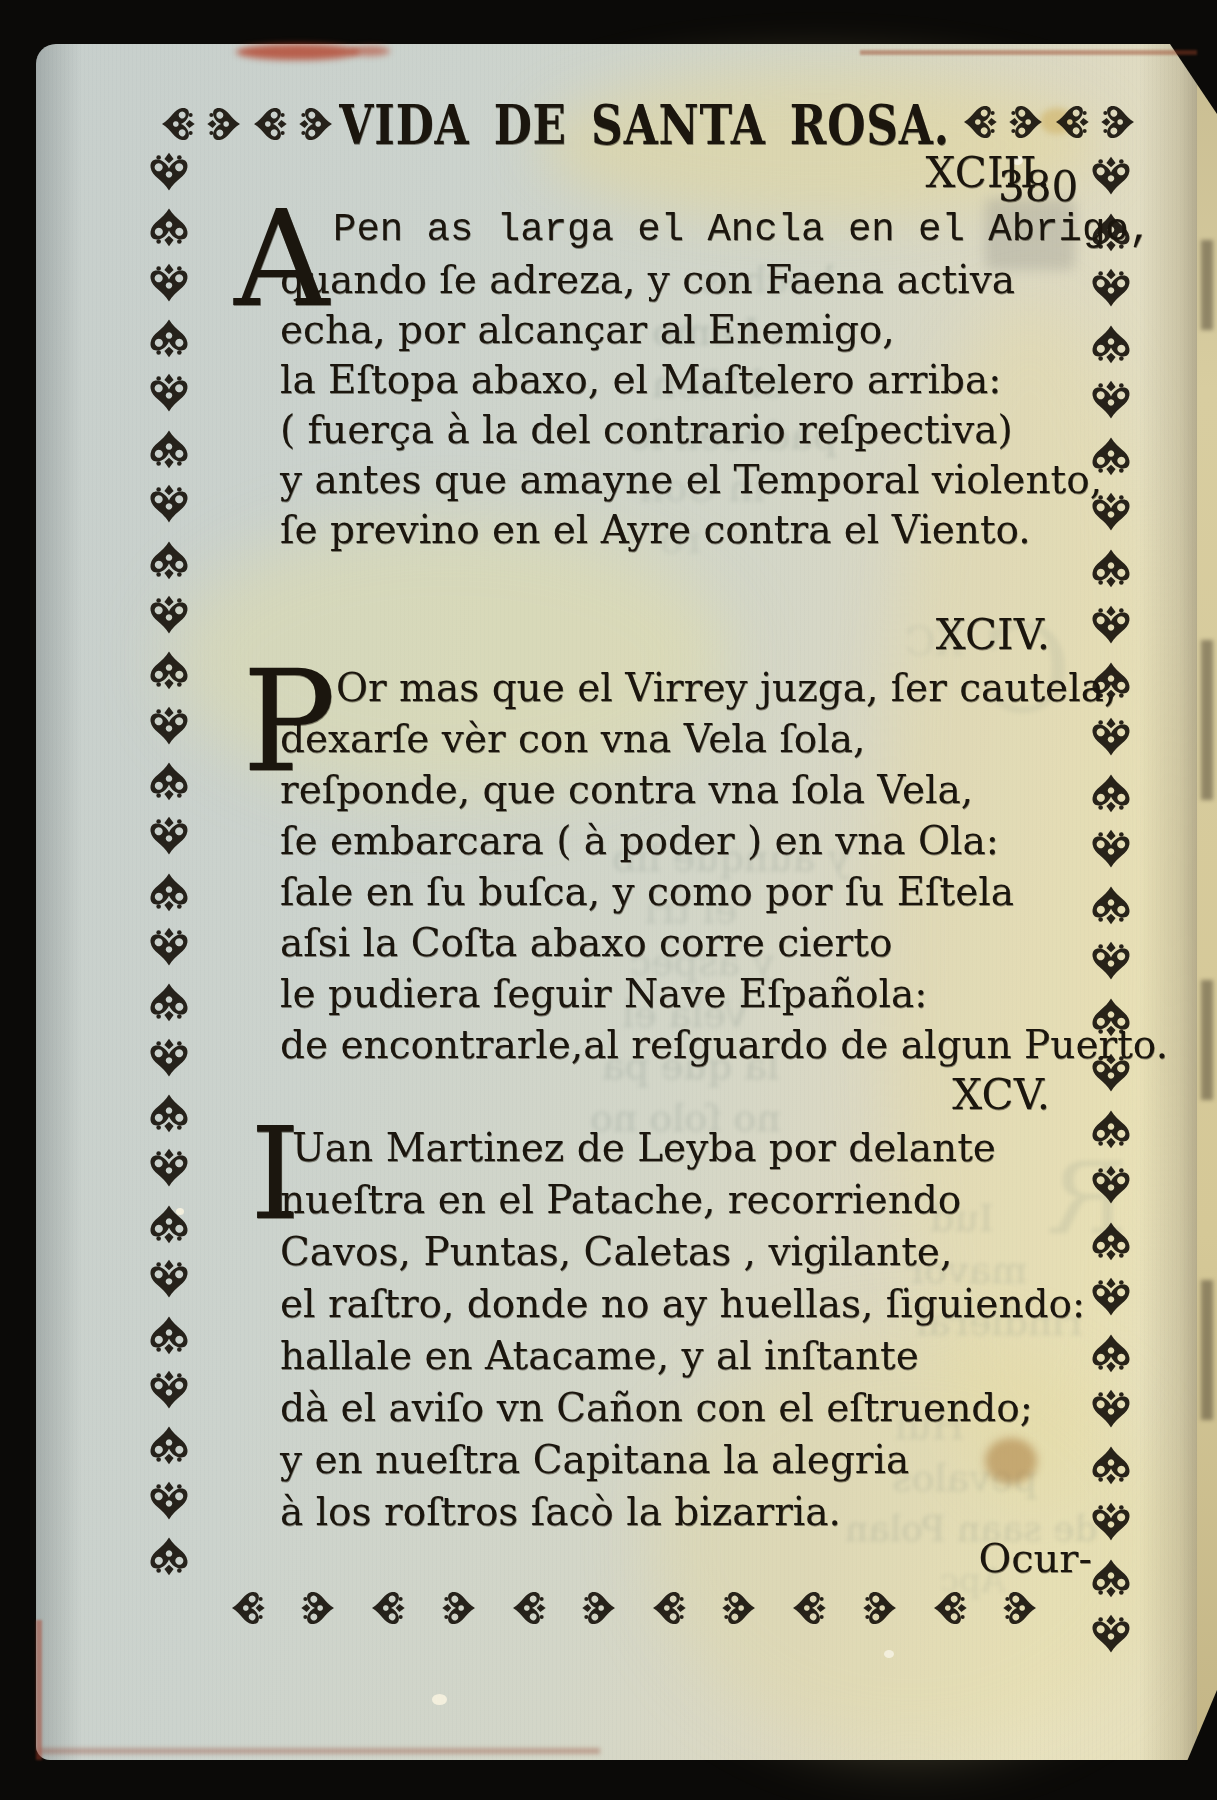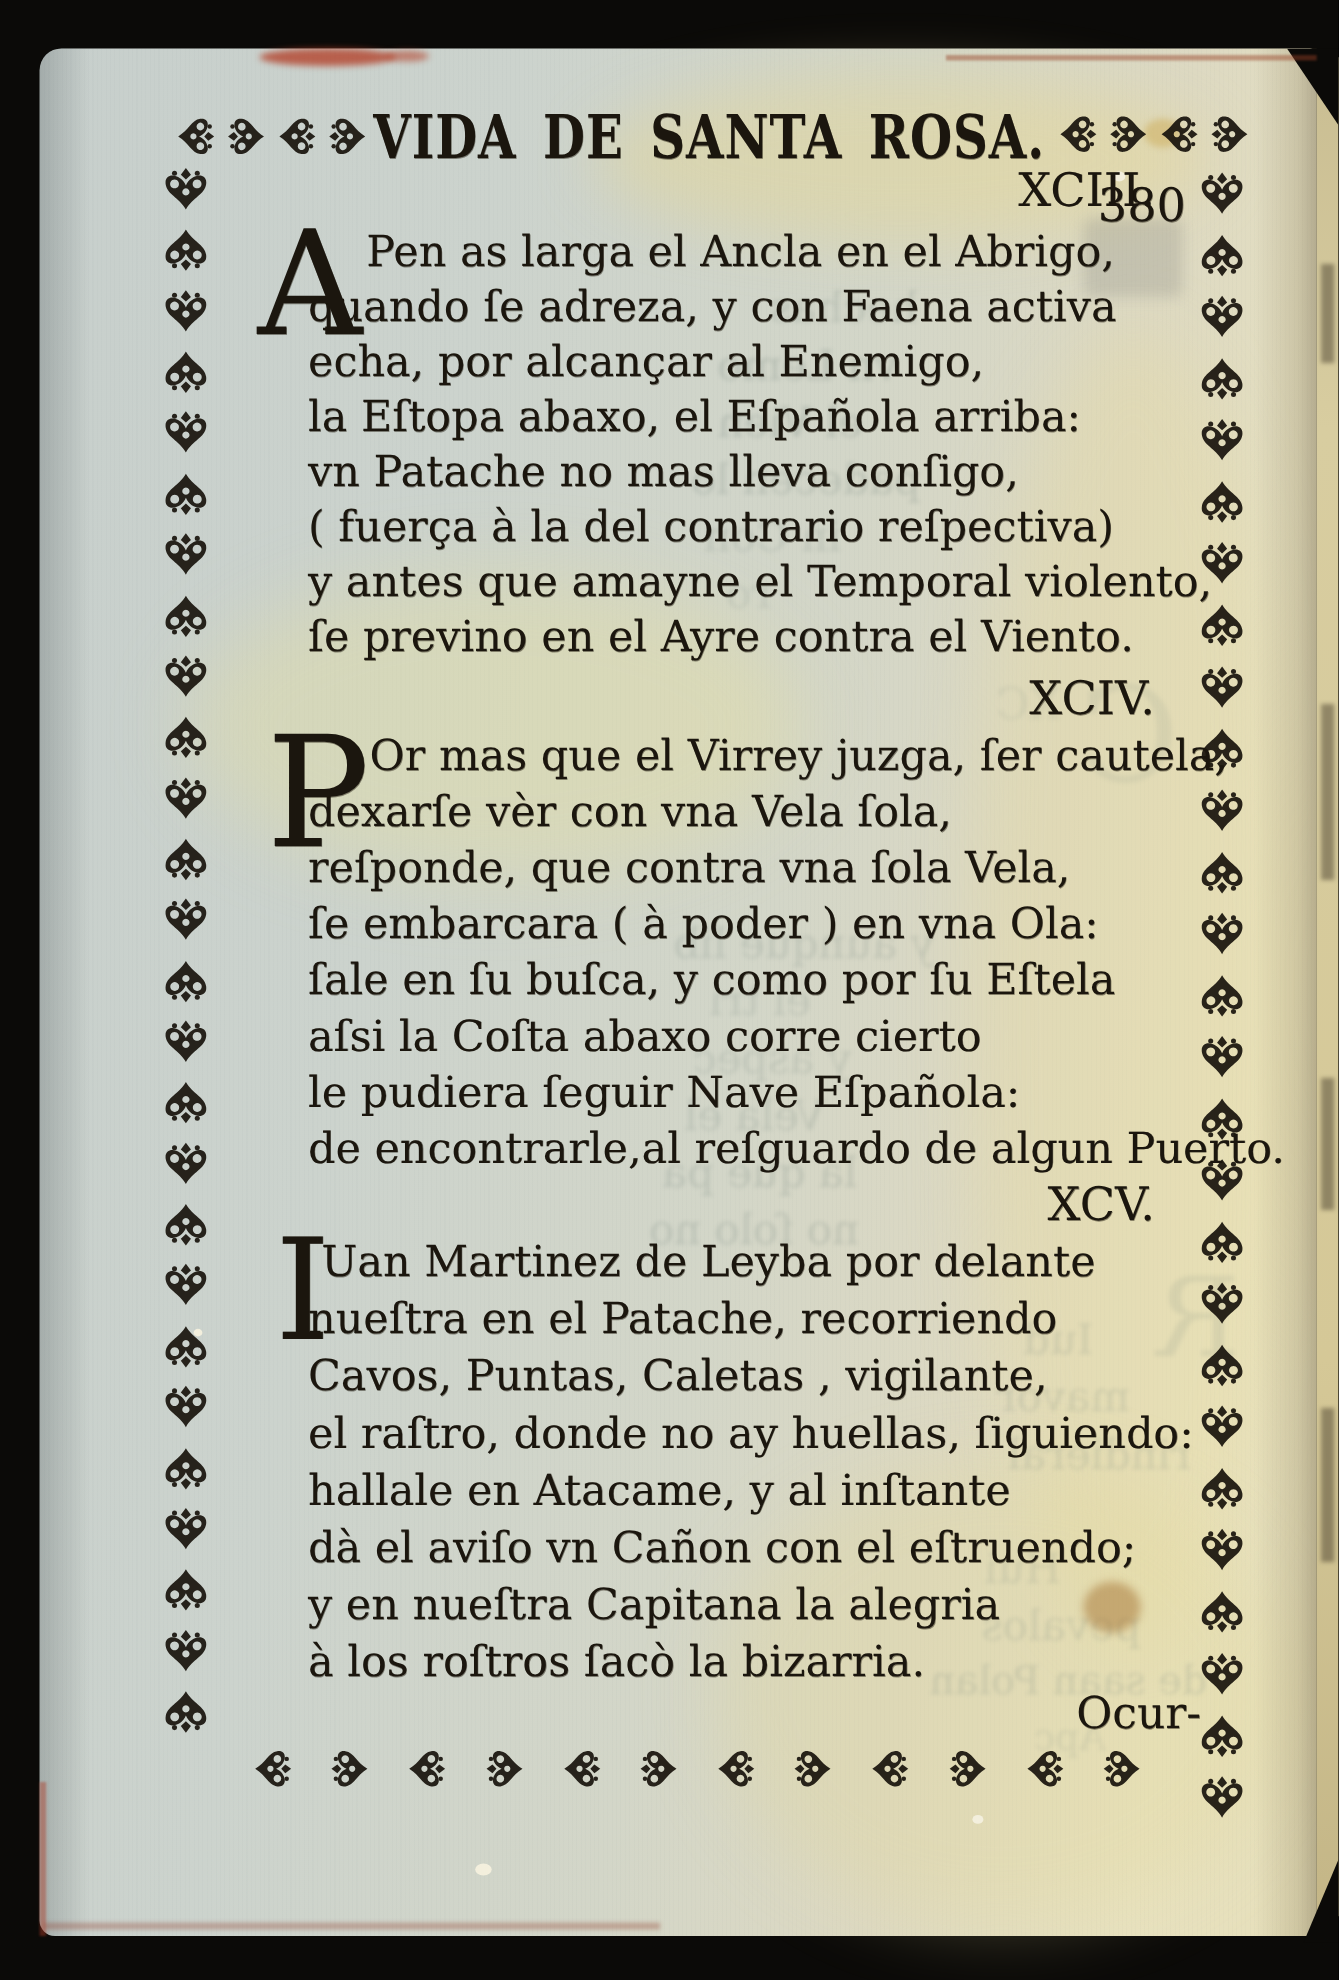--- a/index.html
+++ b/index.html
@@ -97,21 +97,21 @@
   .section-label{position:absolute; left:240px; width:810px; text-align:right; font-size:42px;}
   #lbl1{top:148px;} #lbl2{top:610px;} #lbl3{top:1070px;}
   #page-number{position:absolute; left:998px; top:162px; font-size:42px;}
   .stanza{position:absolute; width:880px; font-size:39px; white-space:nowrap;}
   #s1{left:280px; top:205px;}
   #s2{left:280px; top:662px;}
   #s3{left:280px; top:1122px;}
   #s1 .verse-line,#s1 .first-line{height:50px; line-height:50px;}
   #s2 .verse-line,#s2 .first-line{height:51px; line-height:51px;}
   #s3 .verse-line,#s3 .first-line{height:52px; line-height:52px;}
-  #s1 .first-line{padding-left:53px;}
+  #s1 .first-line{padding-left:53px;font-family:Liberation Mono, monospace;}
   #s2 .first-line{padding-left:56px;}
   #s3 .first-line{padding-left:12px;}
   .dropcap{position:absolute; line-height:1; font-weight:500;}
   #s1 .dropcap{left:-46px; top:-12px; font-size:132px;}
   #s2 .dropcap{left:-38px; top:-10px; font-size:140px;}
   #s3 .dropcap{left:-30px; top:-12px; font-size:128px;}
   #catchword-wrap{position:absolute; left:280px; top:1535px; width:812px; text-align:right; font-size:40px;}
 </style>
 </head>
 <body>
@@ -566,22 +566,21 @@
   </div>
   <div id="page-number" class="ink">380</div>
 
   <div id="lbl1" class="section-label ink">XCIII.</div>
   <div id="s1" class="stanza ink">
     <div class="dropcap">A</div>
     <div class="first-line">Pen as larga el Ancla en el Abrigo,</div>
     <div>
         <div class="verse-line">quando ſe adreza, y con Faena activa</div>
         <div class="verse-line">echa, por alcançar al Enemigo,</div>
-        <div class="verse-line">la Eſtopa abaxo, el Eſpañola arriba:</div>
-        <div class="verse-line">vn Patache no mas lleva conſigo,</div>
+        <div class="verse-line">la Eſtopa abaxo, el Maſtelero arriba:</div>
         <div class="verse-line">( fuerça à la del contrario reſpectiva)</div>
         <div class="verse-line">y antes que amayne el Temporal violento,</div>
         <div class="verse-line">ſe previno en el Ayre contra el Viento.</div>
       </div>
   </div>
 
   <div id="lbl2" class="section-label ink">XCIV.</div>
   <div id="s2" class="stanza ink">
     <div class="dropcap">P</div>
     <div class="first-line">Or mas que el Virrey juzga, ſer cautela,</div>

